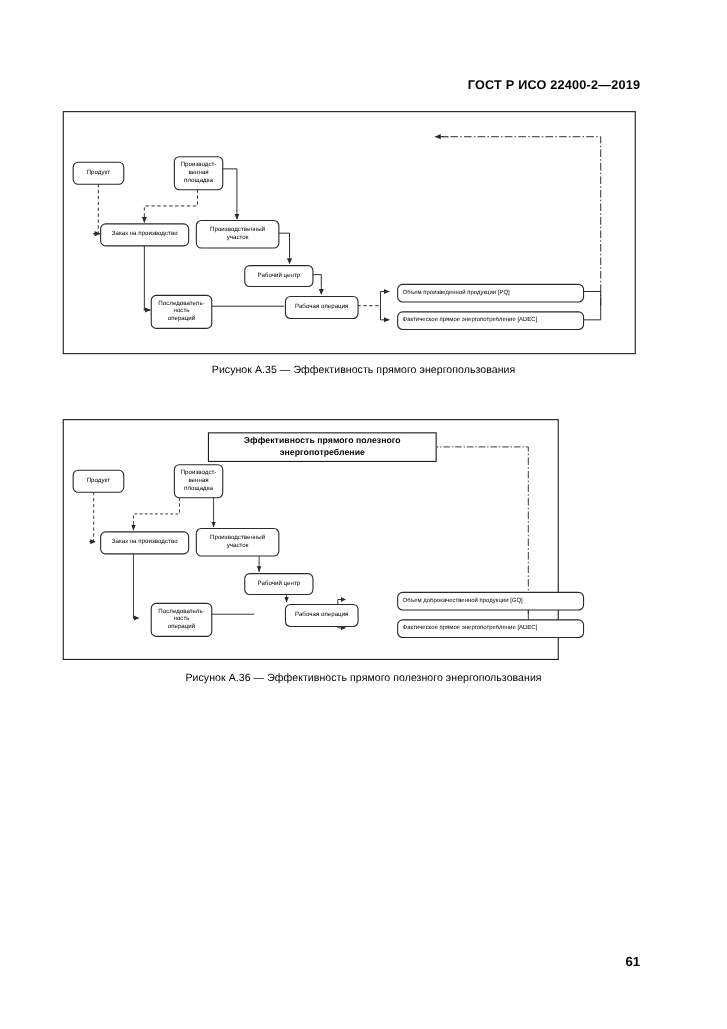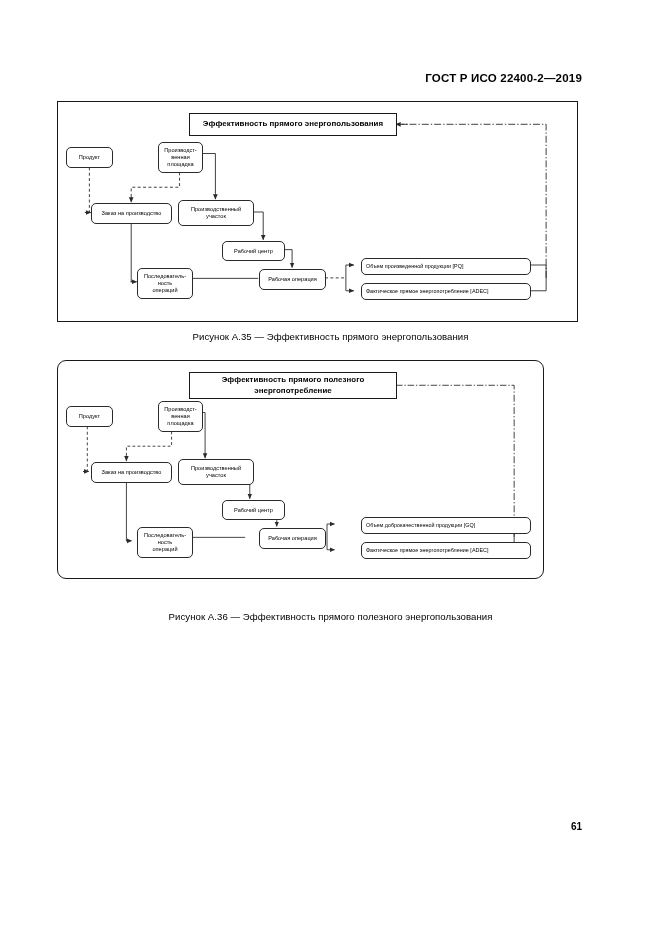--- a/index.html
+++ b/index.html
@@ -29,39 +29,39 @@
   }
 
   
   .figure-frame {
     position: absolute;
     border: 1.2px solid #1a1a1a;
     background: #fff;
     box-sizing: border-box;
   }
   #figure-1 { left: 57px; top: 101px; width: 521px; height: 221px; }
-  #figure-2 { left: 57px; top: 360px; width: 487px; height: 219px; border-radius: 9px; }
+  #figure-2 { left: 57px; top: 381px; width: 451px; height: 219px; }
 
   .figure-caption {
     position: absolute;
     width: 661px;
     left: 0;
     text-align: center;
     font-size: 9.6px;
     letter-spacing: 0.05px;
     white-space: nowrap;
   }
   #caption-1 { top: 331px; }
   #caption-2 { top: 611px; }
 
   .page-number {
     position: absolute;
     right: 79px;
-    top: 821px;
-    font-size: 10px;
+    top: 867px;
+    font-size: 12px;
     font-weight: bold;
     margin-left: 24px;
   }
 
   
   .diagram {
     position: absolute;
     left: 0; top: 0;
     width: 100%; height: 100%;
   }
@@ -158,21 +158,20 @@
         <path d="M289,190.5 L297,190.5" marker-end="url(#ah1)"></path>
 
         <path d="M473,164.5 L490,164.5"></path>
         <path d="M473,190.5 L490,190.5"></path>
         <path d="M490,164.5 L490,190.5"></path>
         <path d="M490,177.5 L490,22.5 L345,22.5" stroke-dasharray="7,2,1.4,2"></path>
         <path d="M351,22.5 L339,22.5" marker-end="url(#ah1)"></path>
       </g>
     </svg>
 
-    <div class="node title-node n-title">Эффективность прямого энергопользования</div>
 
     <div class="node n-product">Продукт</div>
 
     <div class="node n-site">
       <span>
         <span>Производст-</span><br>
         <span>венная</span><br>
         <span>площадка</span>
       </span>
     </div>

